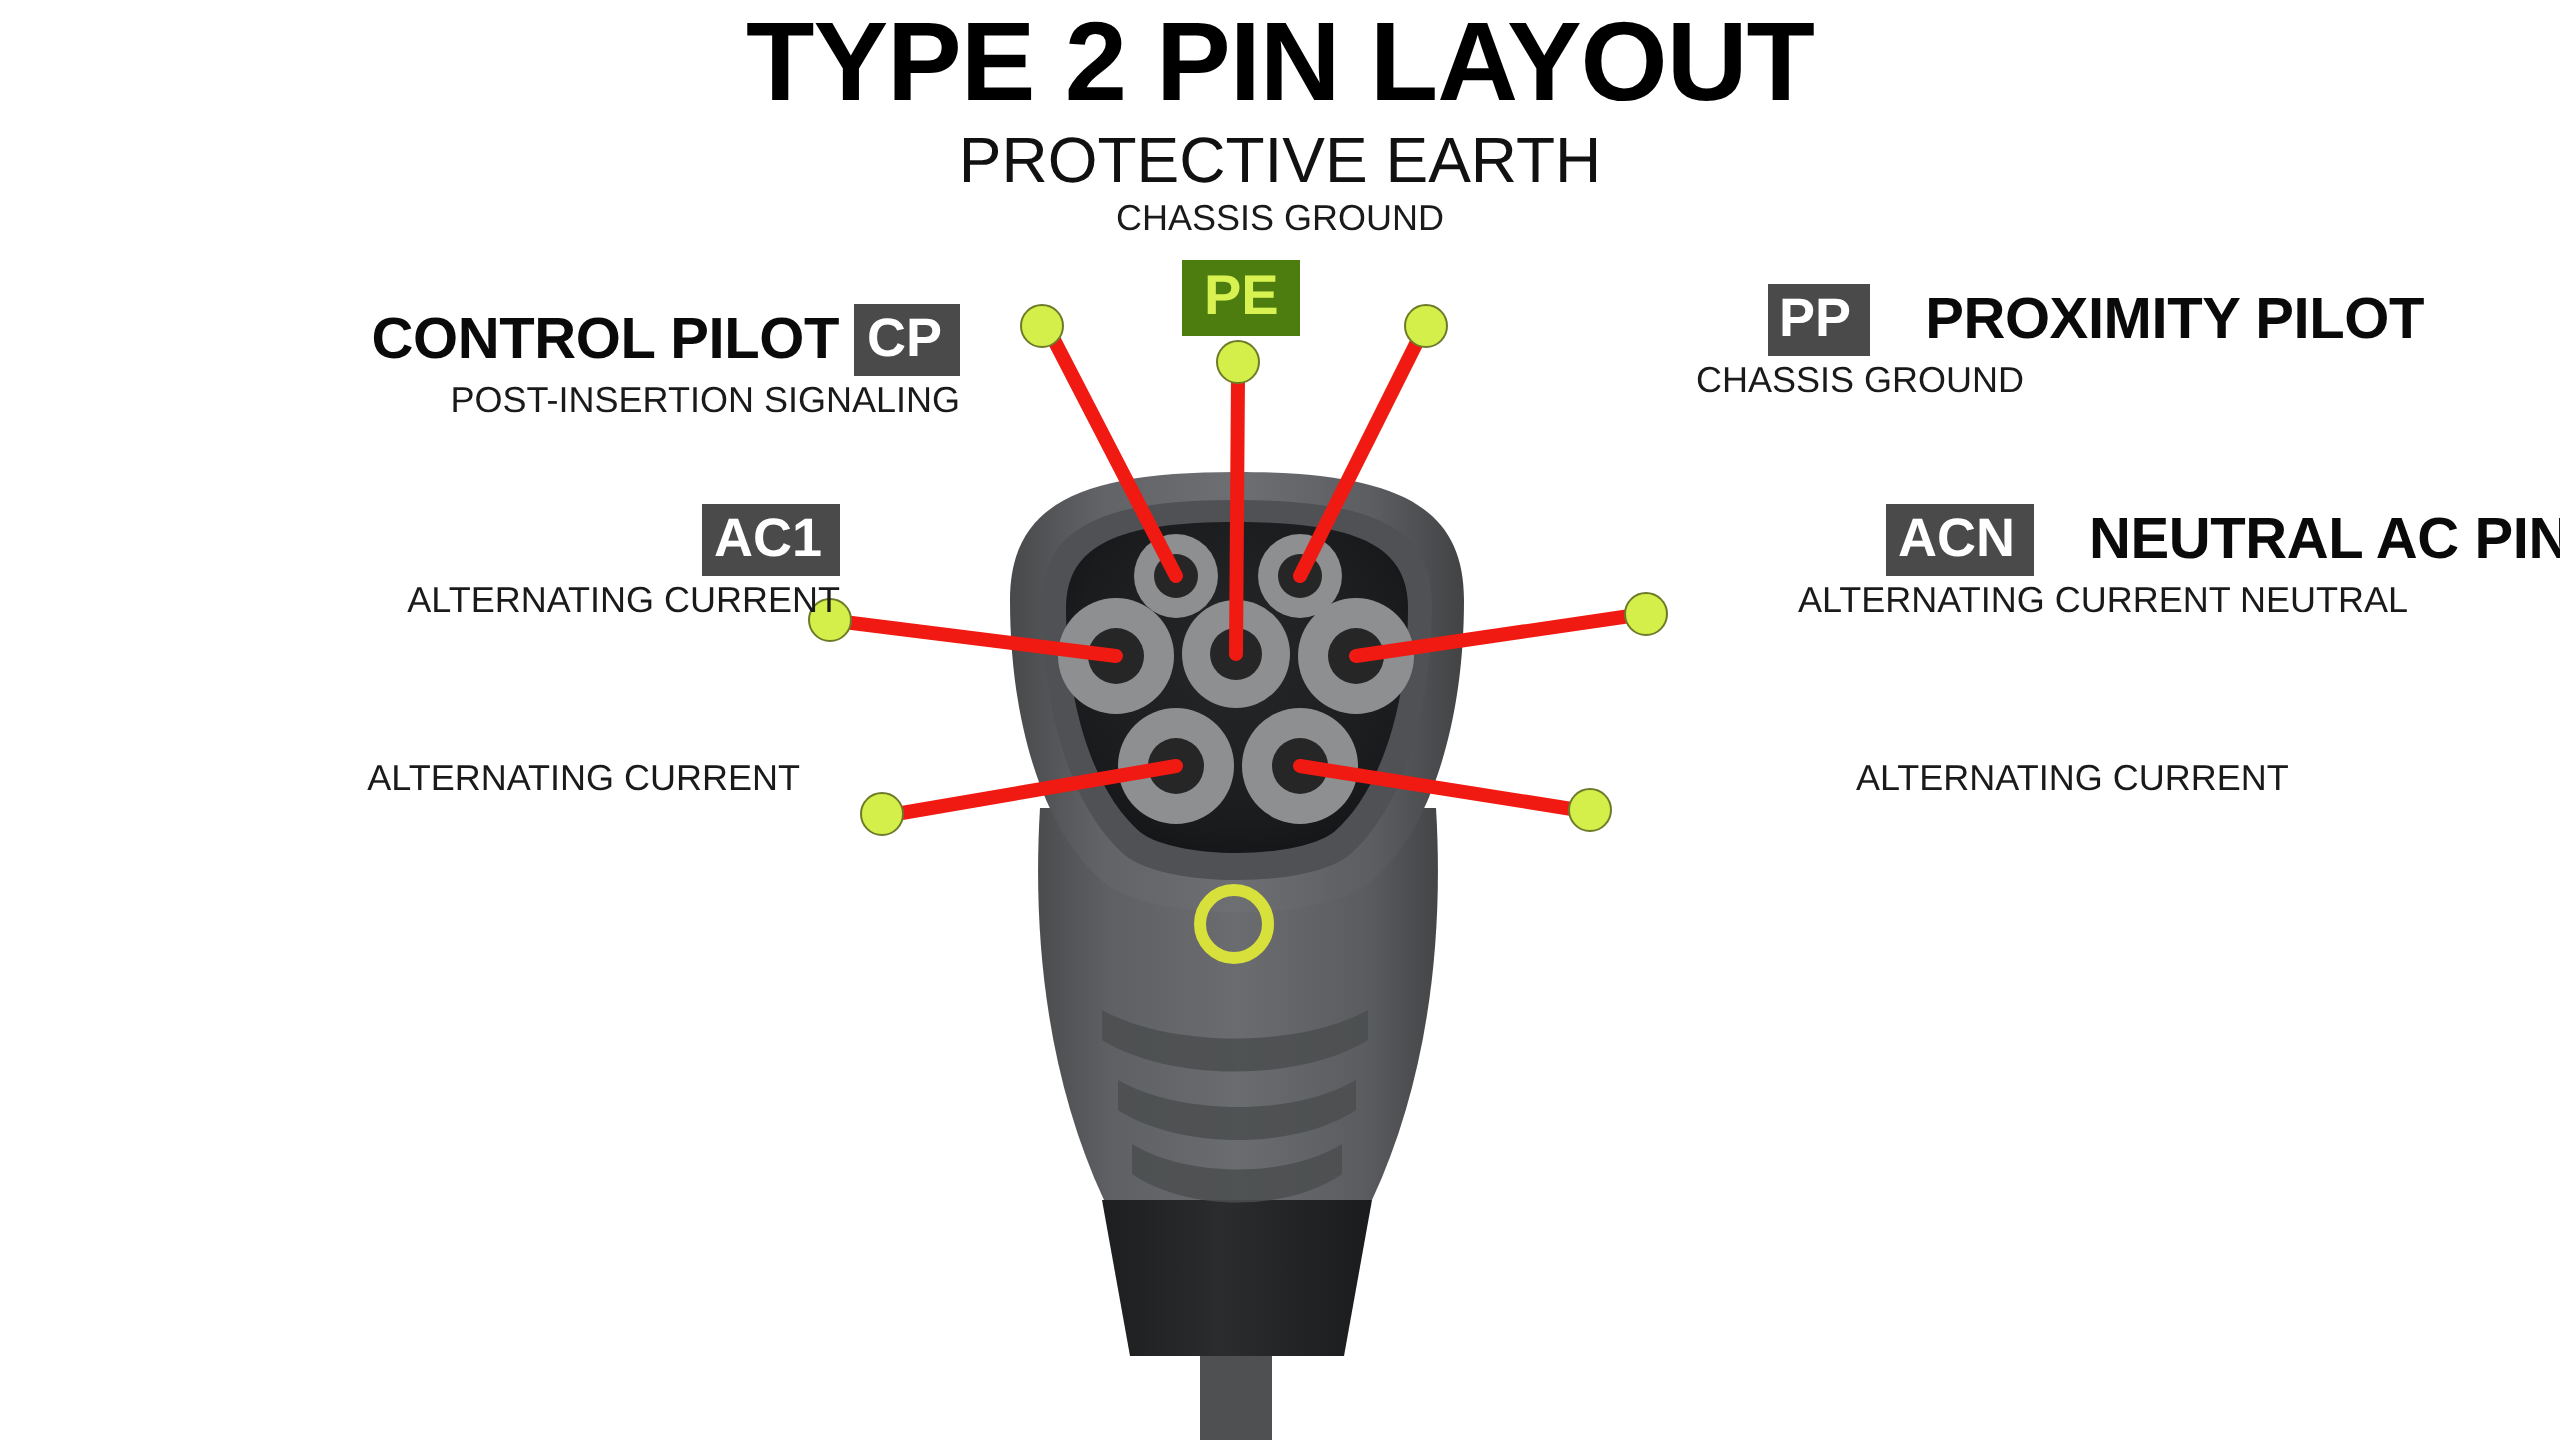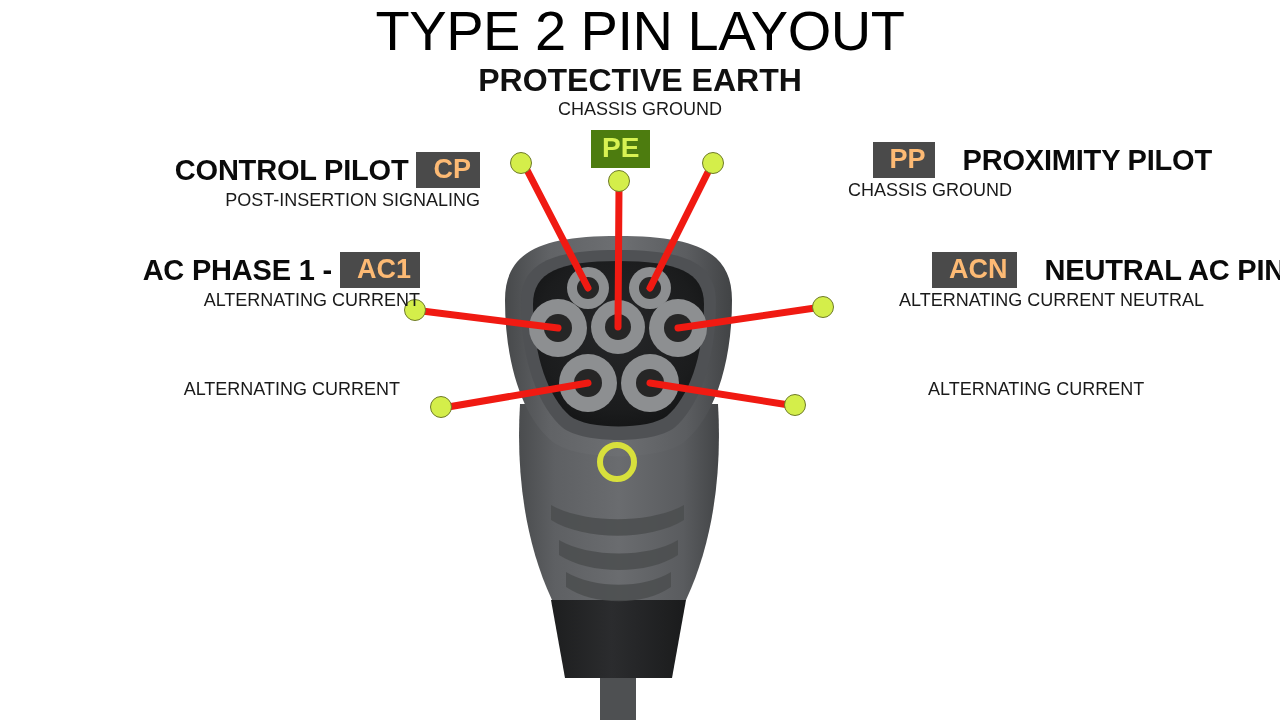--- a/index.html
+++ b/index.html
@@ -17,33 +17,33 @@
     color: #111111;
   }
 
   
   .title-main {
     position: absolute;
     left: 0; top: 2px;
     width: 1280px;
     text-align: center;
     font-size: 56px;
-    font-weight: normal;
+    font-weight: bold;
     letter-spacing: -0.5px;
     line-height: 58px;
     color: #000;
     white-space: nowrap;
   }
   .title-sub {
     position: absolute;
     left: 0; top: 63px;
     width: 1280px;
     text-align: center;
     font-size: 32px;
-    font-weight: bold;
+    font-weight: normal;
     line-height: 34px;
     color: #111;
     white-space: nowrap;
   }
   .title-sub2 {
     position: absolute;
     left: 0; top: 99px;
     width: 1280px;
     text-align: center;
     font-size: 18px;
@@ -74,25 +74,25 @@
     line-height: 22px;
     margin-top: 1px;
   }
   .callout.right-align { text-align: right; }
   .callout.right-align .row1 { justify-content: flex-end; }
   .callout.left-align  .row1 { justify-content: flex-end; gap: 28px; }
 
   .badge {
     display: inline-block;
     background: #4a4a4a;
-    color: #fdba74;
+    color: #ffffff;
     font-size: 27px;
     font-weight: bold;
     letter-spacing: 0px;
-    padding: 2px 9px 4px 17px;
+    padding: 2px 9px 4px 6px;
     line-height: 30px;
   }
 
   
   .pe-badge {
     position: absolute;
     left: 591px; top: 130px;
     background: #4d7c0f;
     color: #d8f252;
     font-size: 28px;
@@ -250,21 +250,20 @@
   <div class="callout right-align" style="left:60px; top:152px; width:420px;">
     <div class="row1">
       <span class="name">CONTROL PILOT</span>
       <span class="badge">CP</span>
     </div>
     <div class="sub">POST-INSERTION SIGNALING</div>
   </div>
 
   <div class="callout right-align" style="left:20px; top:252px; width:400px;">
     <div class="row1">
-      <span class="name">AC PHASE 1 -</span>
       <span class="badge">AC1</span>
     </div>
     <div class="sub">ALTERNATING CURRENT</div>
   </div>
 
   <div class="callout right-align" style="left:0px; top:377px; width:400px;">
     <div class="sub">ALTERNATING CURRENT</div>
   </div>
 
   <div class="callout left-align" style="left:752px; top:142px; width:460px;">

